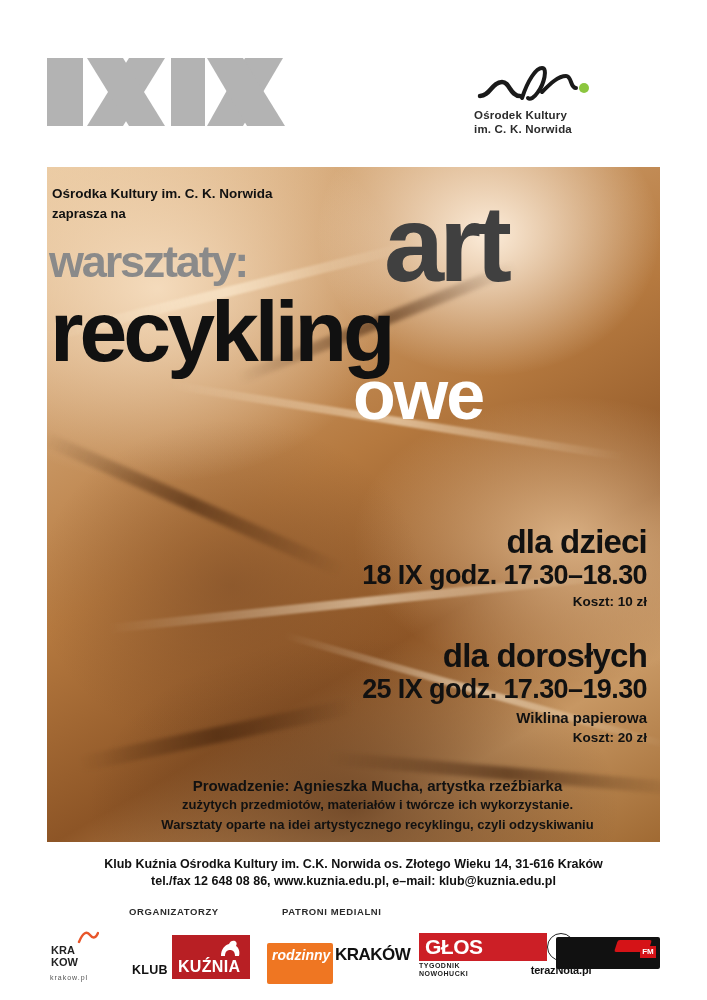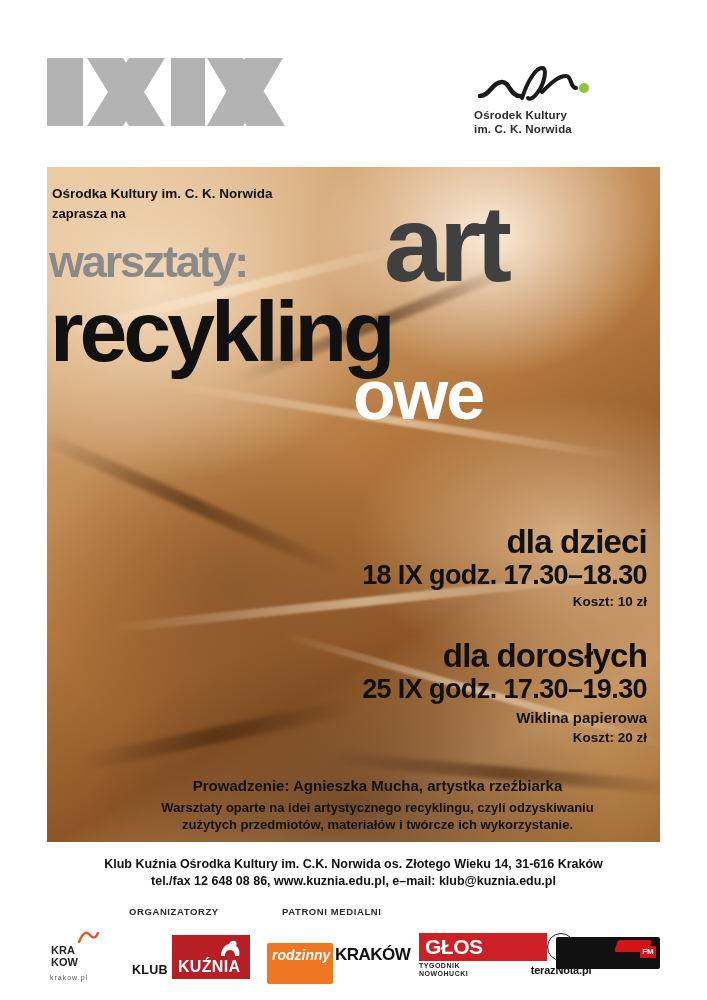--- a/index.html
+++ b/index.html
@@ -440,22 +440,22 @@
 
   <div class="session session-adults">
     <div class="title">dla dorosłych</div>
     <div class="when">25 IX godz. 17.30–19.30</div>
     <div class="sub">Wiklina papierowa</div>
     <div class="cost">Koszt: 20 zł</div>
   </div>
 
   <div class="credits">
     <div class="lead">Prowadzenie: Agnieszka Mucha, artystka rzeźbiarka</div>
+    <div class="desc" style="margin-top:0">zużytych przedmiotów, materiałów i twórcze ich wykorzystanie.</div>
     <div class="desc">Warsztaty oparte na idei artystycznego recyklingu, czyli odzyskiwaniu</div>
-    <div class="desc" style="margin-top:0">zużytych przedmiotów, materiałów i twórcze ich wykorzystanie.</div>
   </div>
 
   <div class="contact">
     <div>Klub Kuźnia Ośrodka Kultury im. C.K. Norwida os. Złotego Wieku 14, 31-616 Kraków</div>
     <div>tel./fax 12  648 08 86, www.kuznia.edu.pl, e–mail: klub@kuznia.edu.pl</div>
   </div>
 
   <div class="footer">
     <div class="footer-labels">
       <span class="lbl-org">ORGANIZATORZY</span>

